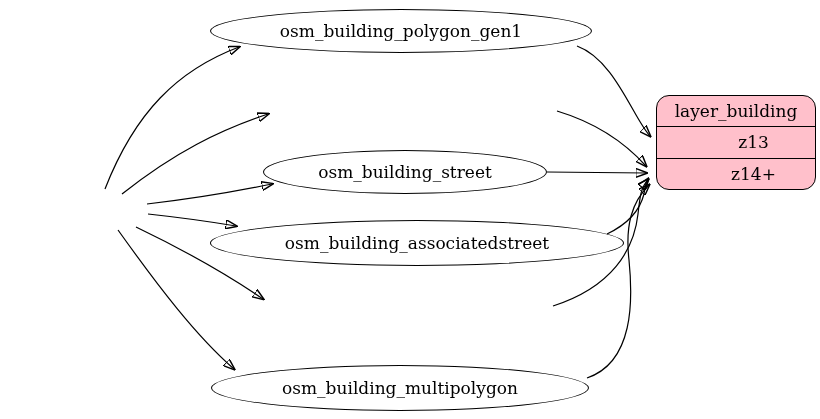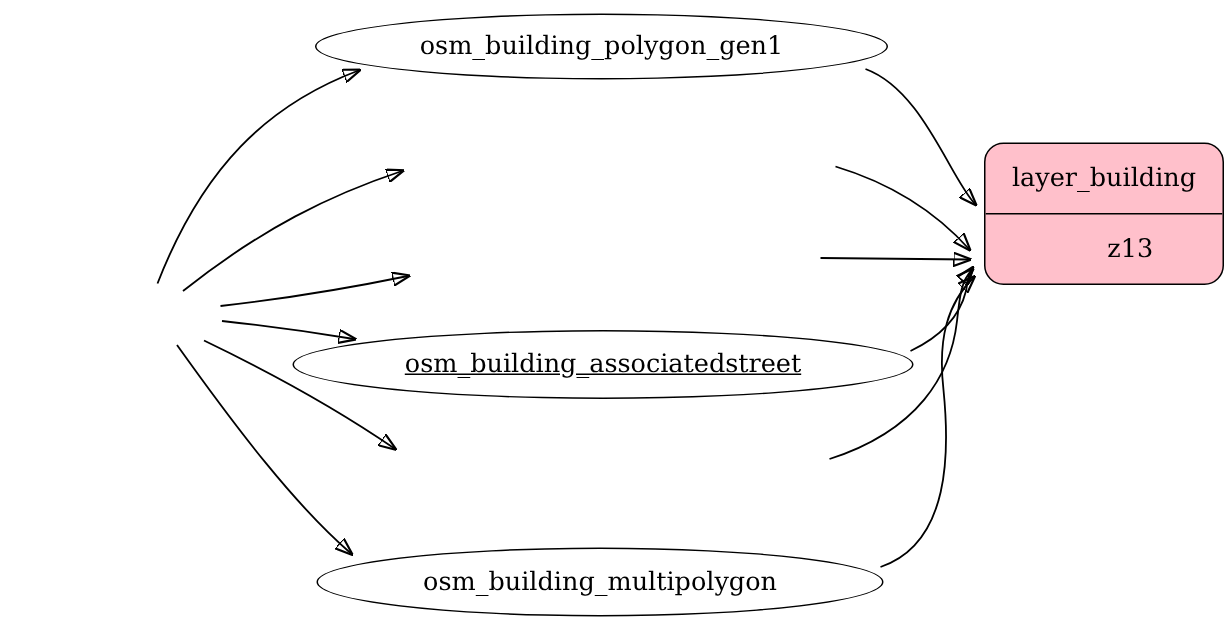--- a/index.html
+++ b/index.html
@@ -40,21 +40,21 @@
   }
   .ellipse {
     border: 1.4px solid #000000;
     border-radius: 50%;
     background: #ffffff;
   }
   #n-imposm3        { left: 3px;   top: 186px; width: 145px; height: 48px; }
   #n-gen1           { left: 210px; top: 9px;   width: 382px; height: 44px; }
   #n-polygon        { left: 250px; top: 79px;  width: 310px; height: 44px; }
   #n-street         { left: 263px; top: 150px; width: 284px; height: 44px; }
-  #n-assoc          { left: 195px; top: 220px; width: 414px; height: 46px; text-decoration: underline; }
+  #n-assoc          { left: 210px; top: 220px; width: 414px; height: 46px; }
   #n-relation       { left: 249px; top: 294px; width: 306px; height: 44px; }
   #n-multi          { left: 211px; top: 365px; width: 378px; height: 46px; }
   .record {
     position: absolute;
     z-index: 1;
     box-sizing: border-box;
     left: 656px;
     top: 95px;
     width: 160px;
     height: 95px;
@@ -102,28 +102,32 @@
     <path d="M 553,306 C 612,287 634,250 638,214 C 640,196 641,187 648,180" marker-end="url(#arrow)"></path>
     <path d="M 587,378 C 634,362 633,300 629,260 C 625,225 632,202 649,185" marker-end="url(#arrow)"></path>
   </svg>
 
 
   <div class="node ellipse" id="n-gen1">
     <span>osm_building_polygon_gen1</span>
   </div>
 
 
+  <div class="node ellipse" id="n-street">
+    <span>osm_building_street</span>
+  </div>
 
   <div class="node ellipse" id="n-assoc">
     <span>osm_building_associatedstreet</span>
   </div>
 
 
   <div class="node ellipse" id="n-multi">
     <span>osm_building_multipolygon</span>
   </div>
 
   <div class="record">
     <div class="record-row">layer_building</div>
     <div class="record-row">z13</div>
+    <div class="record-row">z14+</div>
   </div>
 
 </div>
 
 </body></html>

